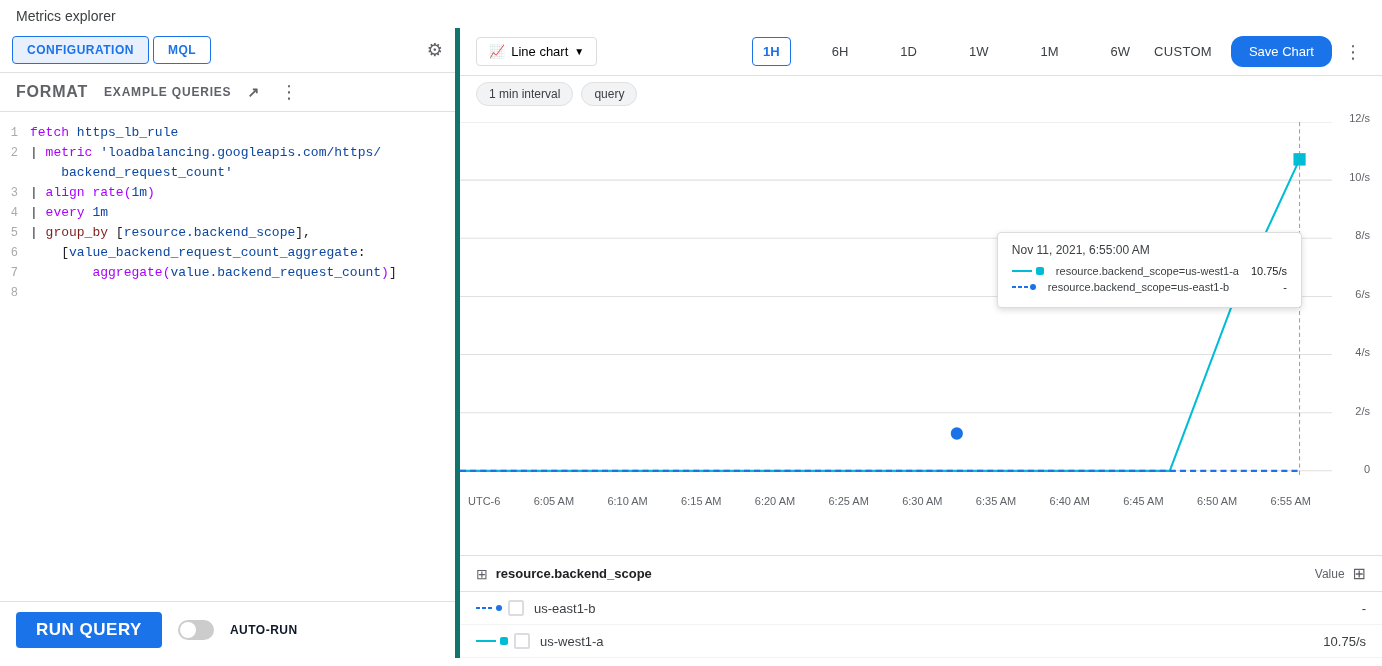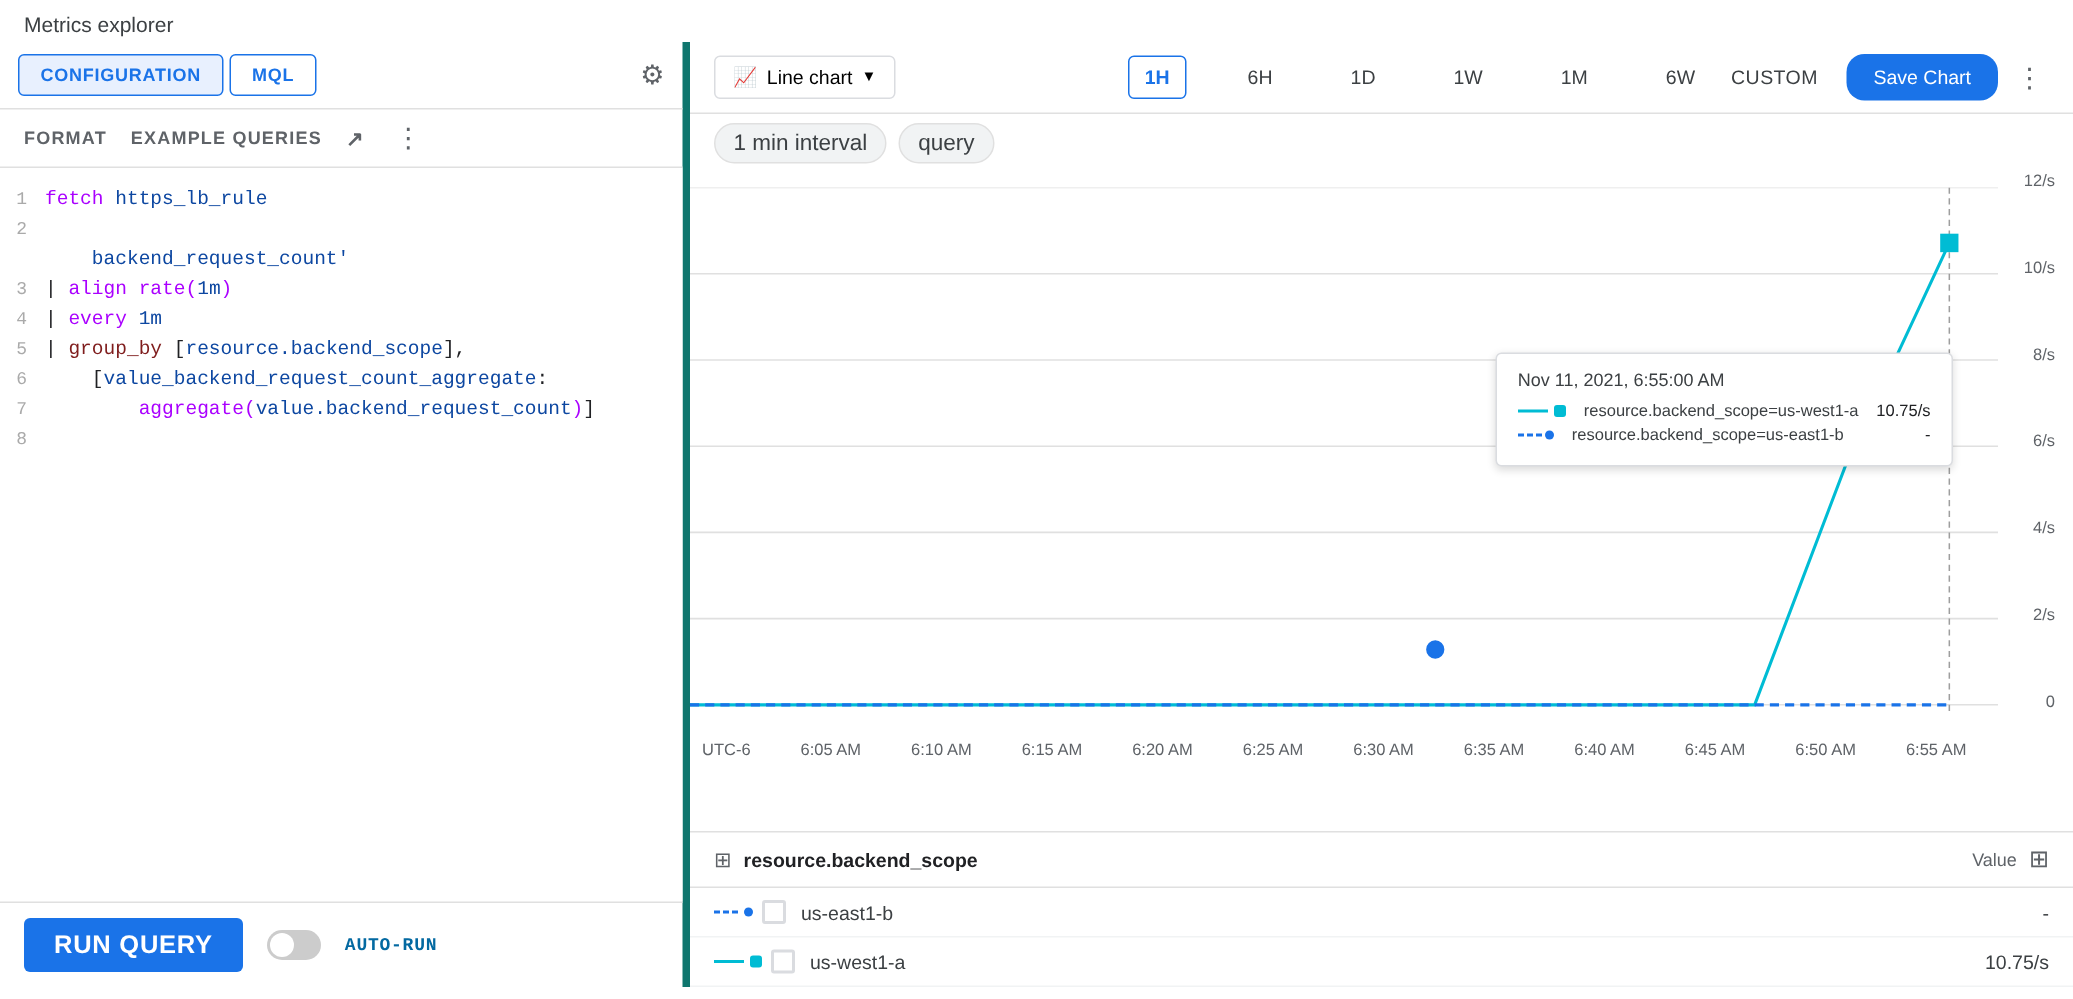--- a/index.html
+++ b/index.html
@@ -14,62 +14,62 @@
 
     .top-toolbar { display: flex; align-items: center; padding: 8px 12px; border-bottom: 1px solid #e0e0e0; gap: 4px; }
 
     .tab-btn { padding: 6px 14px; border: 1px solid #1a73e8; border-radius: 4px; font-size: 12px; font-weight: 600; cursor: pointer; letter-spacing: 0.5px; }
     .tab-btn.active { background: #e8f0fe; color: #1a73e8; }
     .tab-btn.inactive { background: #fff; color: #1a73e8; border-color: #1a73e8; }
 
     .gear-btn { margin-left: auto; background: none; border: none; cursor: pointer; color: #5f6368; font-size: 18px; }
 
     .editor-toolbar { display: flex; align-items: center; padding: 8px 16px; gap: 16px; border-bottom: 1px solid #e0e0e0; }
-    .editor-toolbar-label { font-size: 12px; font-weight: 600; color: #5f6368; letter-spacing: 0.8px; }
+    .editor-toolbar-label { font-size: 16px; font-weight: 600; color: #5f6368; letter-spacing: 0.8px; }
     .example-queries-link { font-size: 12px; font-weight: 600; color: #5f6368; letter-spacing: 0.8px; display: flex; align-items: center; gap: 16px; cursor: pointer; }
     .external-icon { font-size: 14px; }
     .more-vert { color: #5f6368; cursor: pointer; font-size: 18px; margin-left: 4px; }
 
     .code-editor { flex: 1; padding: 12px 0; overflow-y: auto; font-family: 'Courier New', Courier, monospace; font-size: 13px; background: #fff; }
     .code-line { display: flex; align-items: flex-start; padding: 1px 0; min-height: 20px; }
     .line-num { width: 30px; min-width: 30px; text-align: right; padding-right: 12px; color: #aaa; user-select: none; font-size: 12px; padding-top: 1px; }
     .line-content { color: #202124; white-space: pre-wrap; word-break: break-all; }
     .kw-fetch { color: #aa00ff; }
     .kw-pipe { color: #202124; }
     .kw-metric { color: #aa00ff; }
     .kw-align { color: #aa00ff; }
     .kw-every { color: #aa00ff; }
     .kw-group_by { color: #7f1d1d; }
     .str-val { color: #0d47a1; }
     .fn-val { color: #aa00ff; }
 
     .bottom-toolbar { padding: 10px 16px; border-top: 1px solid #e0e0e0; display: flex; align-items: center; gap: 16px; }
     .run-query-btn { background: #1a73e8; color: #fff; border: none; border-radius: 4px; padding: 8px 20px; font-size: 17px; font-weight: 600; cursor: pointer; letter-spacing: 0.5px; }
-    .auto-run-label { font-size: 12px; font-weight: 600; color: #0369a1; letter-spacing: 0.5px; font-family: Liberation Mono, monospace; }
+    .auto-run-label { font-size: 12px; font-weight: 600; color: #0f172a; letter-spacing: 0.5px; }
     .toggle-switch { width: 36px; height: 20px; background: #ccc; border-radius: 10px; position: relative; cursor: pointer; }
     .toggle-switch::after { content: ''; position: absolute; width: 16px; height: 16px; background: #fff; border-radius: 50%; top: 2px; left: 2px; transition: left 0.2s; }
 
     
     .right-panel { flex: 1; display: flex; flex-direction: column; overflow: hidden; }
 
     .chart-toolbar { display: flex; align-items: center; padding: 8px 16px; border-bottom: 1px solid #e0e0e0; gap: 8px; }
     .chart-type-btn { display: flex; align-items: center; gap: 6px; padding: 6px 12px; border: 1px solid #dadce0; border-radius: 4px; cursor: pointer; font-size: 13px; background: #fff; }
     .dropdown-arrow { font-size: 10px; }
 
     .time-range-group { display: flex; align-items: center; margin-left: auto; gap: 2px; }
     .time-btn { padding: 6px 10px; border: 1px solid transparent; border-radius: 4px; font-size: 13px; cursor: pointer; background: none; color: #3c4043; margin-left: 28px; }
     .time-btn.active { border-color: #1a73e8; color: #1a73e8; font-weight: 600; }
 
     .custom-btn { padding: 6px 10px; border: 1px solid transparent; border-radius: 4px; font-size: 13px; cursor: pointer; background: none; color: #3c4043; letter-spacing: 0.3px; }
 
     .save-chart-btn { background: #1a73e8; color: #fff; border: none; border-radius: 12px; padding: 8px 18px; font-size: 13px; font-weight: 500; cursor: pointer; }
     .more-options-btn { background: none; border: none; cursor: pointer; color: #5f6368; font-size: 18px; padding: 4px; }
 
     .chart-tags { display: flex; align-items: center; padding: 6px 16px; gap: 8px; }
-    .tag-chip { background: #f1f3f4; border-radius: 16px; padding: 4px 12px; font-size: 15px; color: #3c4043; cursor: pointer; border: 1px solid #e0e0e0; }
+    .tag-chip { background: #f1f3f4; border-radius: 16px; padding: 4px 12px; font-size: 12px; color: #3c4043; cursor: pointer; border: 1px solid #e0e0e0; }
 
     .chart-area { flex: 1; position: relative; overflow: hidden; padding: 8px 0 0 0; }
 
     
     .y-axis { position: absolute; right: 12px; top: 0; bottom: 80px; display: flex; flex-direction: column; justify-content: space-between; align-items: flex-end; }
     .y-label { font-size: 11px; color: #5f6368; }
 
     
     .chart-svg-container { position: absolute; left: 0; right: 50px; top: 10px; bottom: 80px; }
 
@@ -125,20 +125,21 @@
 
     <div class="code-editor">
 
       <div class="code-line">
         <span class="line-num">1</span>
         <span class="line-content"><span class="kw-fetch">fetch</span> <span class="str-val">https_lb_rule</span></span>
       </div>
 
       <div class="code-line">
         <span class="line-num">2</span>
+        <span class="line-content"><span class="kw-pipe">| </span><span class="kw-metric">metric</span> <span class="str-val">'loadbalancing.googleapis.com/https/</span></span>
       </div>
       <div class="code-line">
         <span class="line-num"></span>
         <span class="line-content"><span class="str-val">    backend_request_count'</span></span>
       </div>
 
       <div class="code-line">
         <span class="line-num">3</span>
         <span class="line-content"><span class="kw-pipe">| </span><span class="kw-align">align</span> <span class="fn-val">rate(<span class="str-val">1m</span>)</span></span>
       </div>

